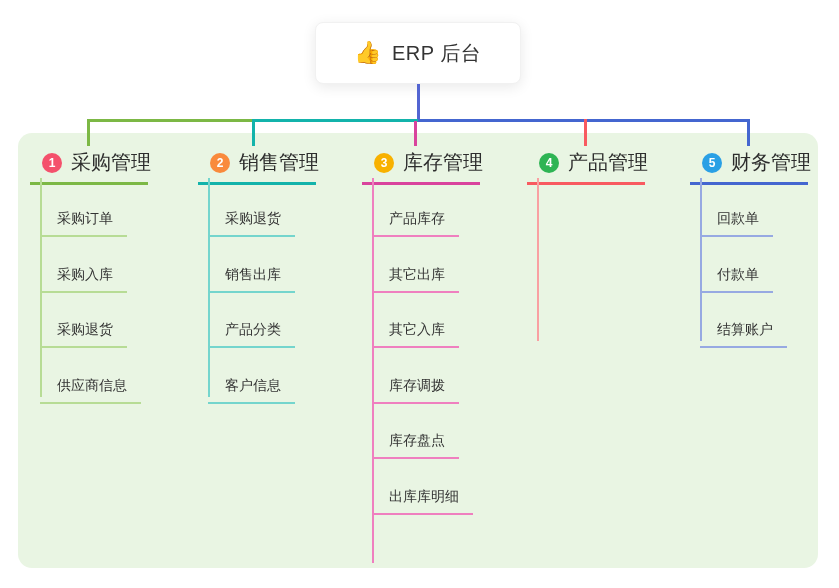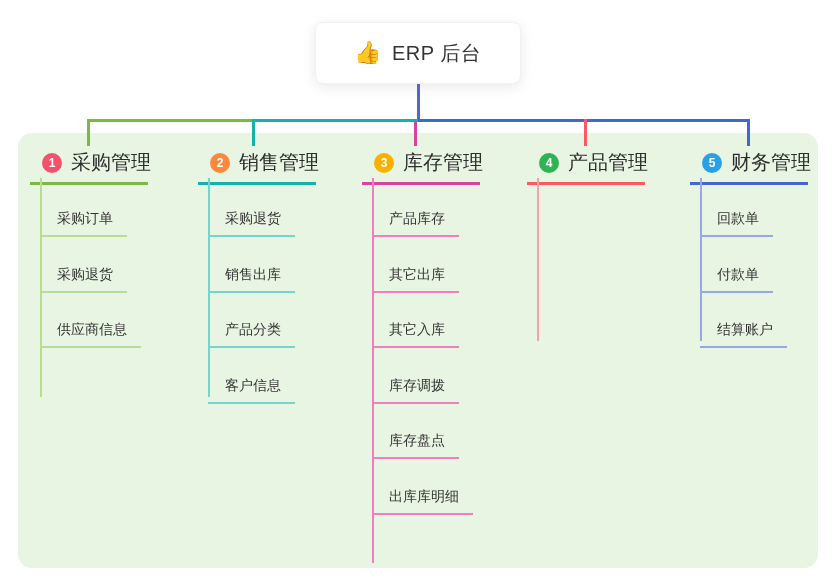--- a/index.html
+++ b/index.html
@@ -52,20 +52,23 @@
 
   <div class="branch" style="left: 30px; --line: #7cb845; --badge: #f4516c; --light: #b7dc95;">
     <div class="branch-head">
       <span class="badge">1</span>
       <span class="branch-label">采购管理</span>
     </div>
     <div class="vline" style="height: 218.5px;"></div>
     <div class="children">
       <div class="child-row">
           <span class="child">采购订单</span>
+        </div>
+      <div class="child-row">
+          <span class="child">采购入库</span>
         </div>
       <div class="child-row">
           <span class="child">采购退货</span>
         </div>
       <div class="child-row">
           <span class="child">供应商信息</span>
         </div>
     </div>
   </div>
 

